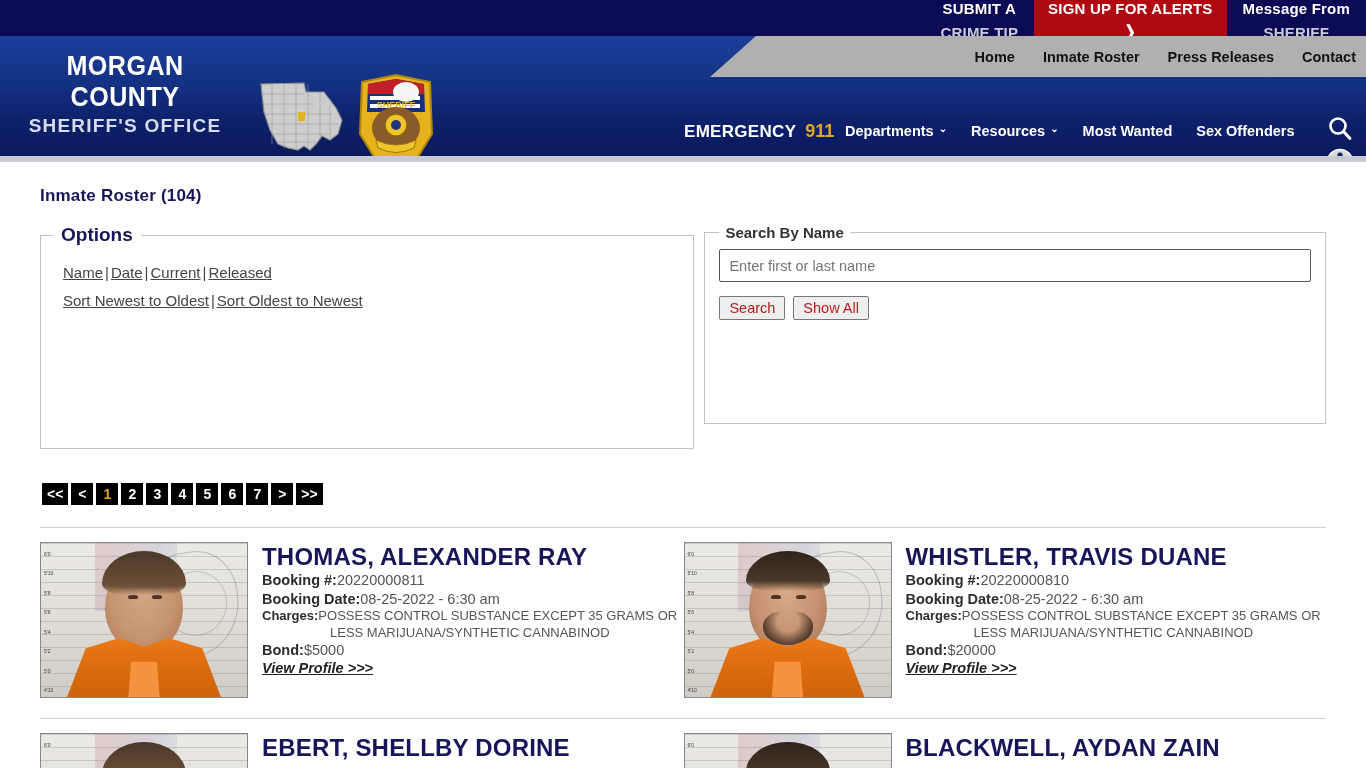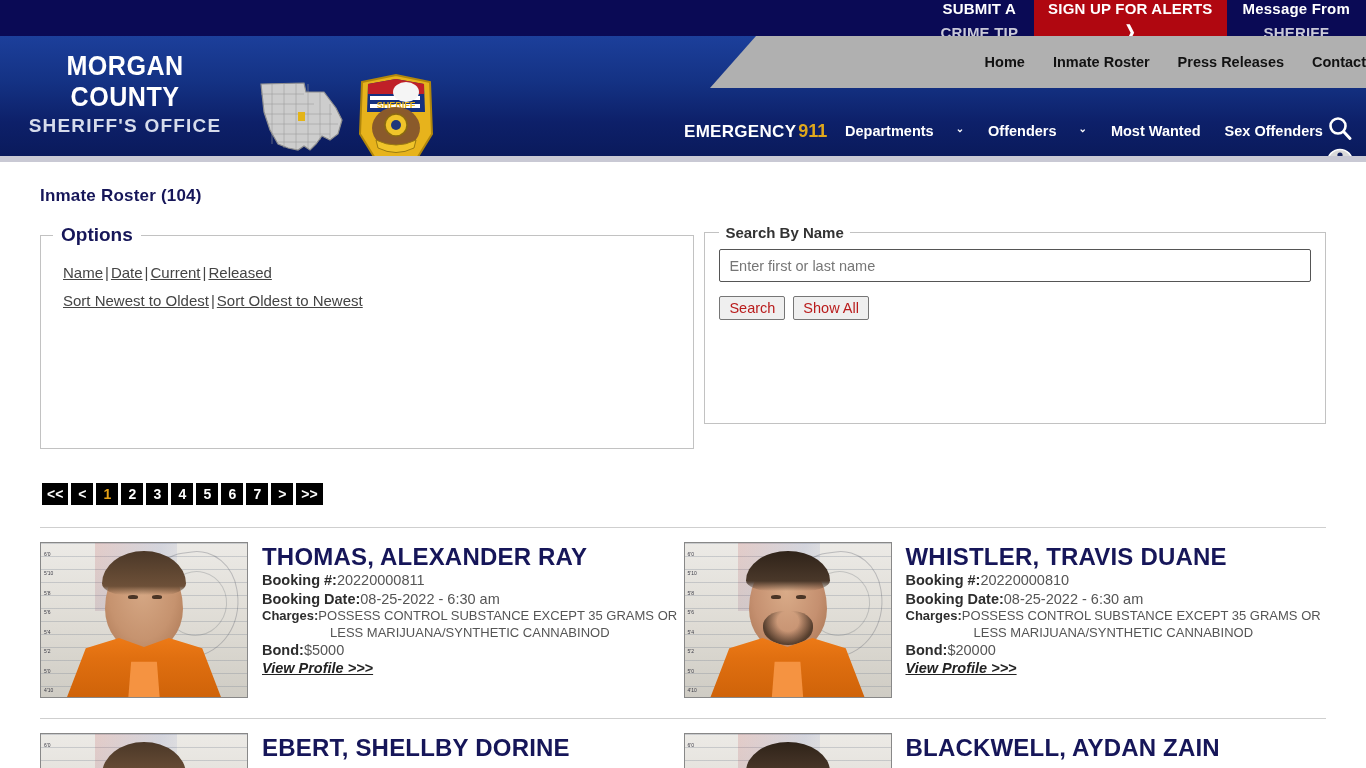--- a/index.html
+++ b/index.html
@@ -86,26 +86,27 @@
   .logos {
     position: absolute;
     left: 258px; top: 42px;
     width: 180px; height: 105px;
   }
 
   
   .graynav {
     position: absolute;
     left: 710px; top: 0;
-    right: 0; height: 52px;
+    right: 0; height: 41px;
     background: #b0b0b0;
     clip-path: polygon(46px 0, 100% 0, 100% 100%, 0 100%);
     display: flex;
     align-items: center;
     justify-content: flex-end;
+    padding-right: 10px;
     gap: 28px;
   }
   .graynav a {
     color: #121212;
     font-size: 14.5px;
     font-weight: bold;
     text-decoration: none;
     white-space: nowrap;
     font-stretch: condensed;
     cursor: pointer;
@@ -115,21 +116,21 @@
   .mainnav {
     position: absolute;
     left: 0; top: 95px;
     width: 100%;
     display: flex;
     align-items: center;
   }
   .emergency {
     position: absolute;
     left: 684px;
-    display: flex; align-items: baseline; gap: 2px;
+    display: flex; align-items: baseline; gap: 9px;
     white-space: nowrap;
   }
   .emergency .word {
     color: #ffffff; font-size: 17px; font-weight: bold;
     letter-spacing: 0.3px; font-stretch: condensed;
   }
   .emergency .num {
     color: #e0a81c; font-size: 18px; font-weight: bold; font-stretch: condensed;
   }
   .navlinks {
@@ -138,21 +139,21 @@
     display: flex; align-items: center; gap: 24px;
     white-space: nowrap;
   }
   .navlinks a {
     color: #ffffff;
     font-size: 14.5px;
     font-weight: bold;
     text-decoration: none;
     font-stretch: condensed;
     cursor: pointer;
-    display: inline-flex; align-items: flex-start; gap: 22px;
+    display: inline-flex; align-items: flex-start; gap: 5px;
   }
   .caret { font-size: 10px; }
 
   .icon-col {
     position: absolute;
     right: 0; top: 78px;
     width: 52px;
     display: flex; flex-direction: column;
     align-items: center; gap: 3px;
   }
@@ -485,21 +486,21 @@
     <div class="emergency">
       <span class="word">EMERGENCY</span>
       <span class="num">911</span>
     </div>
     <div class="navlinks">
       <a>
         <span>Departments</span>
         <span class="caret">⌄</span>
       </a>
       <a>
-        <span>Offenders</span>
+        <span>Resources</span>
         <span class="caret">⌄</span>
       </a>
       <a>Most Wanted</a>
       <a>Sex Offenders</a>
     </div>
   </div>
 
   <div class="icon-col">
     <svg width="30" height="30" viewBox="0 0 30 30">
       <circle cx="13" cy="12" r="7.5" fill="none" stroke="#ffffff" stroke-width="2.6"></circle>

